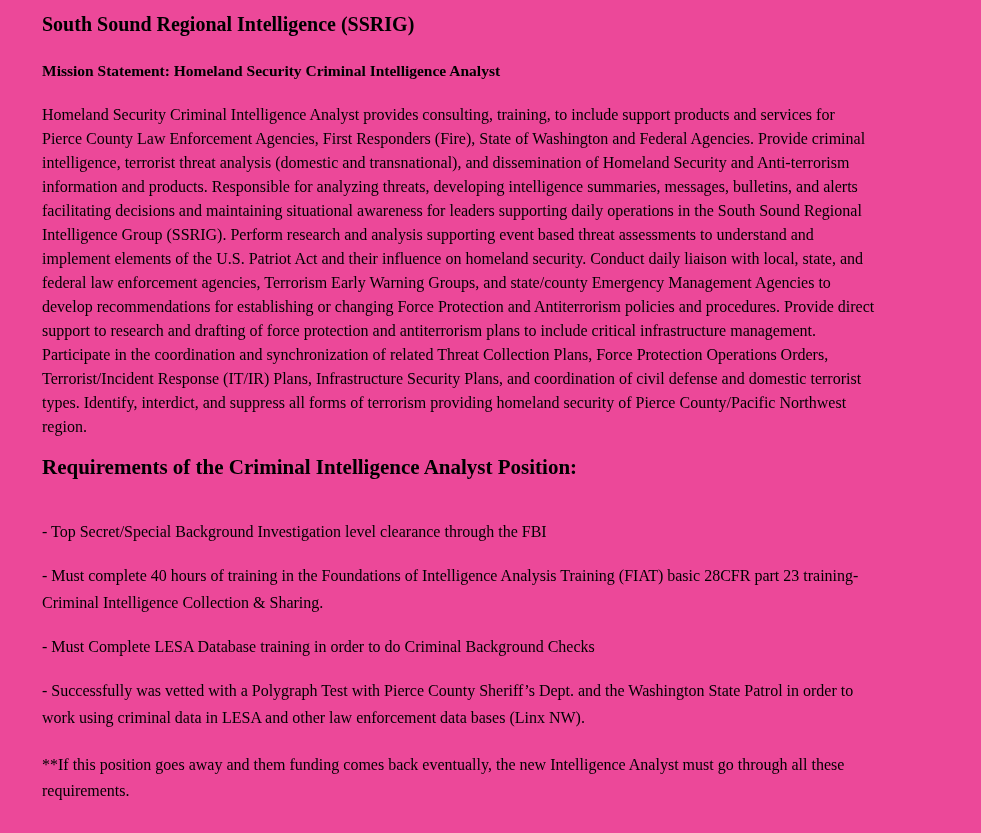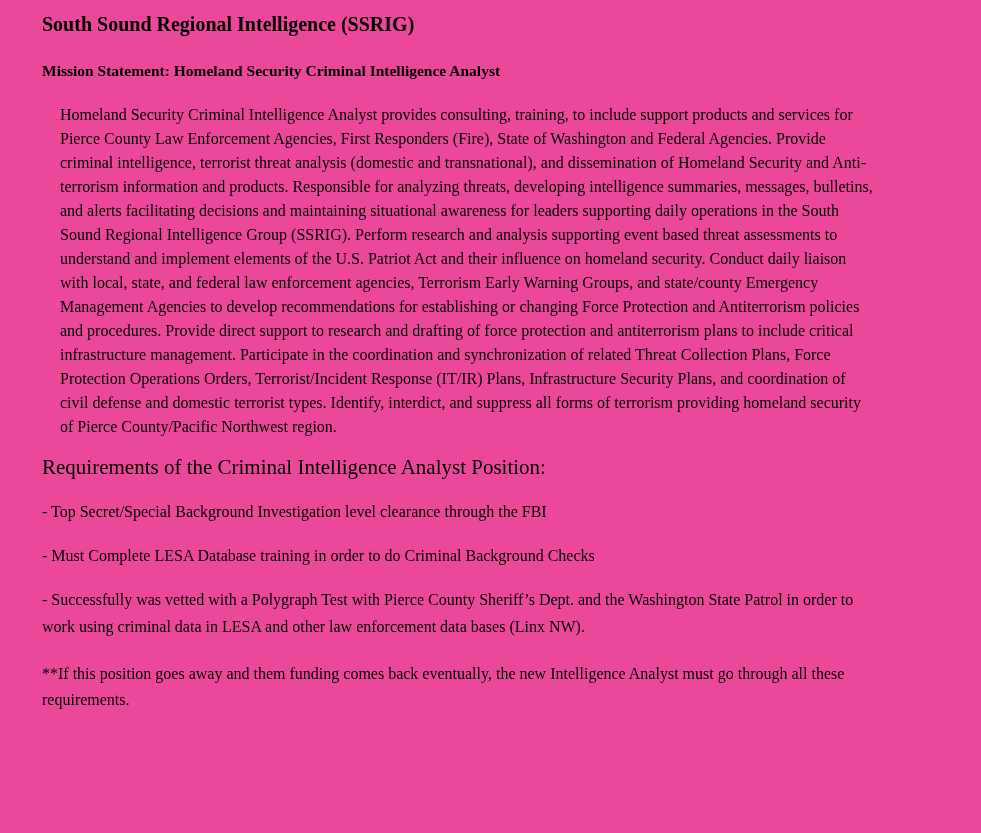--- a/index.html
+++ b/index.html
@@ -25,26 +25,26 @@
   }
   .mission-heading {
     font-size: 15.5px;
     font-weight: bold;
     margin: 12px 0 22px 0;
     line-height: 1.2;
   }
   .body-text {
     font-size: 16px;
     line-height: 24px;
-    margin: 0 0 14px 18px;
+    margin: 0 0 14px 0;
   }
   .req-heading {
     font-size: 21px;
-    font-weight: normal;
-    margin: 16px 0 18px 0;
+    font-weight: bold;
+    margin: 16px 0 38px 0;
     line-height: 1.2;
   }
   .req-item {
     font-size: 16px;
     line-height: 27px;
     margin: 12px 0 17px 0;
   }
   .footnote {
     font-size: 16px;
     line-height: 26px;
@@ -59,20 +59,21 @@
   <h1 class="doc-title">South Sound Regional Intelligence (SSRIG)</h1>
 
   <h2 class="mission-heading">Mission Statement: Homeland Security Criminal Intelligence Analyst</h2>
 
   <p class="body-text">Homeland Security Criminal Intelligence Analyst provides consulting, training, to include support products and services for Pierce County Law Enforcement Agencies, First Responders (Fire), State of Washington and Federal Agencies. Provide criminal intelligence, terrorist threat analysis (domestic and transnational), and dissemination of Homeland Security and Anti-terrorism information and products. Responsible for analyzing threats, developing intelligence summaries, messages, bulletins, and alerts facilitating decisions and maintaining situational awareness for leaders supporting daily operations in the South Sound Regional Intelligence Group (SSRIG). Perform research and analysis supporting event based threat assessments to understand and implement elements of the U.S. Patriot Act and their influence on homeland security. Conduct daily liaison with local, state, and federal law enforcement agencies, Terrorism Early Warning Groups, and state/county Emergency Management Agencies to develop recommendations for establishing or changing Force Protection and Antiterrorism policies and procedures. Provide direct support to research and drafting of force protection and antiterrorism plans to include critical infrastructure management. Participate in the coordination and synchronization of related Threat Collection Plans, Force Protection Operations Orders, Terrorist/Incident Response (IT/IR) Plans, Infrastructure Security Plans, and coordination of civil defense and domestic terrorist types. Identify, interdict, and suppress all forms of terrorism providing homeland security of Pierce County/Pacific Northwest region.</p>
 
   <h2 class="req-heading">Requirements of the Criminal Intelligence Analyst Position:</h2>
 
   <p class="req-item">- Top Secret/Special Background Investigation level clearance through the FBI</p>
 
+  <p class="req-item">- Must complete 40 hours of training in the Foundations of Intelligence Analysis Training (FIAT) basic 28CFR part 23 training-Criminal Intelligence Collection &amp; Sharing.</p>
 
   <p class="req-item">- Must Complete LESA Database training in order to do Criminal Background Checks</p>
 
   <p class="req-item">- Successfully was vetted with a Polygraph Test with Pierce County Sheriff’s Dept. and the Washington State Patrol in order to work using criminal data in LESA and other law enforcement data bases (Linx NW).</p>
 
   <p class="footnote">**If this position goes away and them funding comes back eventually, the new Intelligence Analyst must go through all these requirements.</p>
 
 </div>
 
 </body></html>

